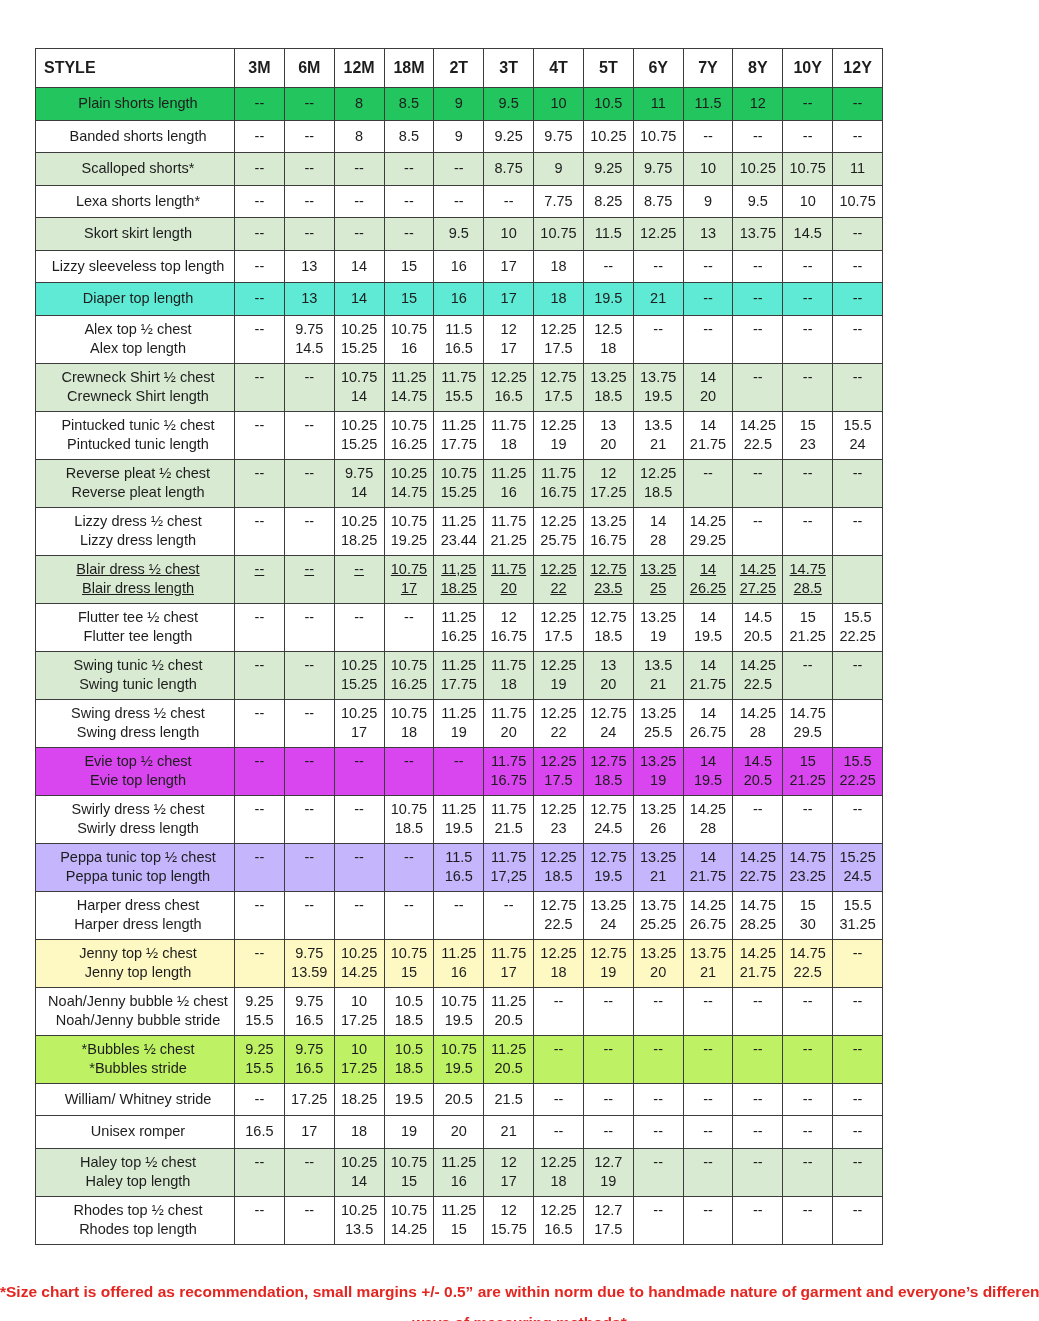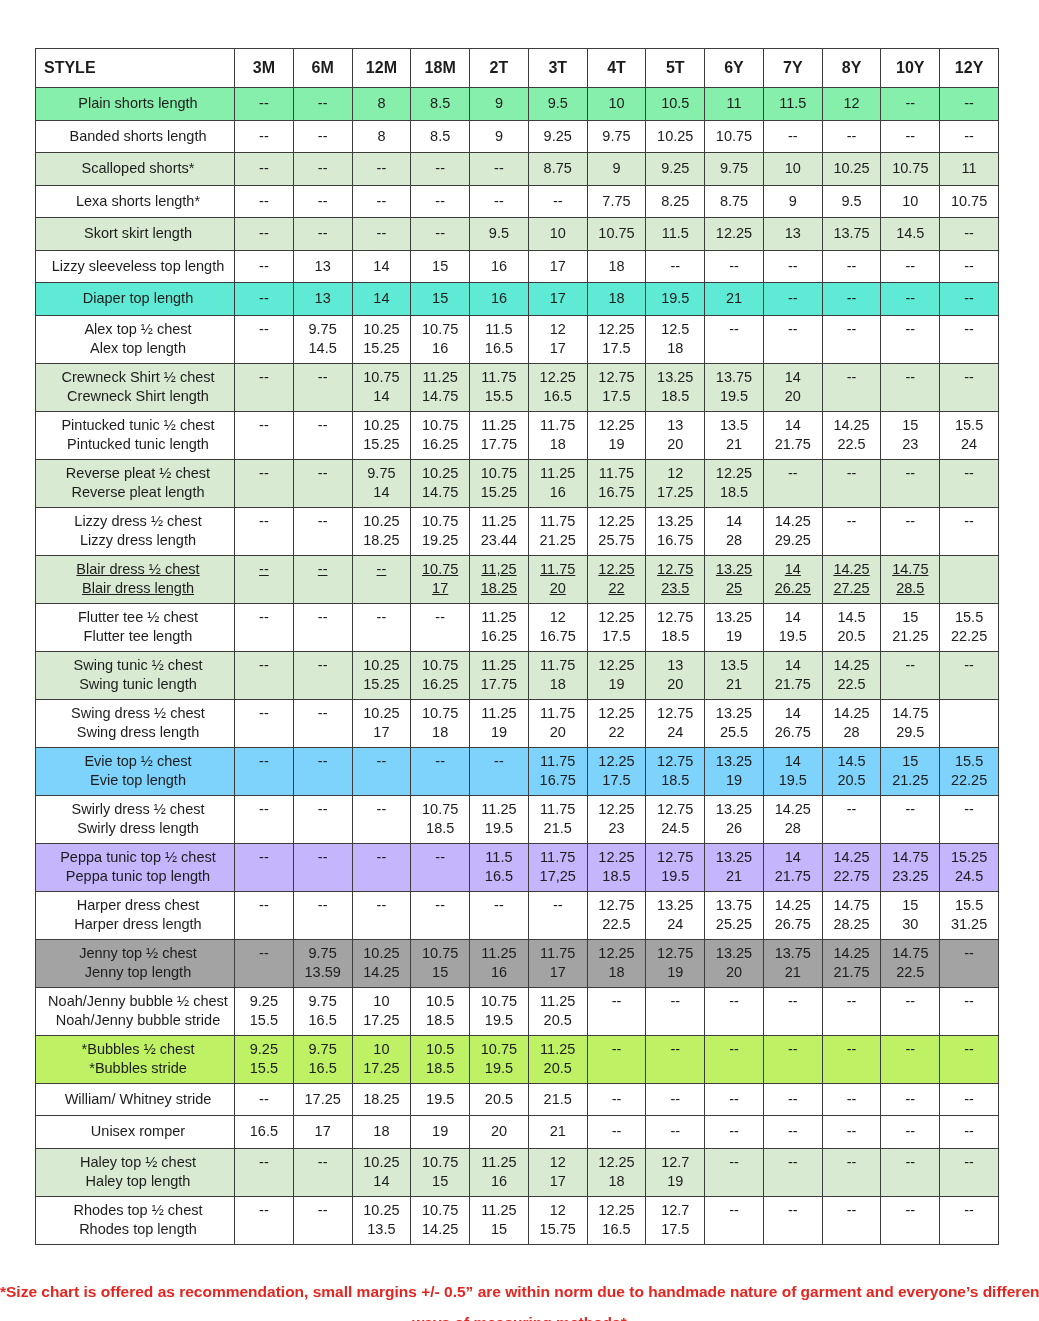--- a/index.html
+++ b/index.html
@@ -14,21 +14,21 @@
     color: #1d1d1d;
     overflow: hidden;
   }
   .table-wrap {
     margin: 48px 0 0 35px;
     width: 964px;
   }
   table.size-chart {
     border-collapse: collapse;
     table-layout: fixed;
-    width: 964px;
+    width: 848px;
     margin-top: 40px;
   }
   table.size-chart th,
   table.size-chart td {
     border: 1px solid #3c3c3c;
     overflow: hidden;
   }
   table.size-chart th {
     font-size: 16px;
     font-weight: bold;
@@ -101,21 +101,21 @@
           <th class="">4T</th>
           <th class="">5T</th>
           <th class="">6Y</th>
           <th class="">7Y</th>
           <th class="">8Y</th>
           <th class="">10Y</th>
           <th class="">12Y</th>
         </tr>
       </thead>
     <tbody>
-        <tr class="single shaded" style="background: #86efac;">
+        <tr class="single shaded" style="background: #22c55e;">
           <td class="style-cell">
             <div class="cell-line">Plain shorts length</div>
           </td>
           <td>
             <div class="cell-line">--</div>
           </td>
           <td>
             <div class="cell-line">--</div>
           </td>
           <td>
@@ -931,21 +931,21 @@
           </td>
           <td>
             <div class="cell-line">14.75</div>
             <div class="cell-line">29.5</div>
           </td>
           <td>
             <div class="cell-line"></div>
             <div class="cell-line"></div>
           </td>
         </tr>
-        <tr class="multi shaded" style="background: #7dd3fc;">
+        <tr class="multi shaded" style="background: #d946ef;">
           <td class="style-cell">
             <div class="cell-line">Evie top ½ chest</div>
             <div class="cell-line">Evie top length</div>
           </td>
           <td>
             <div class="cell-line">--</div>
             <div class="cell-line"></div>
           </td>
           <td>
             <div class="cell-line">--</div>
@@ -1163,21 +1163,21 @@
           </td>
           <td>
             <div class="cell-line">15</div>
             <div class="cell-line">30</div>
           </td>
           <td>
             <div class="cell-line">15.5</div>
             <div class="cell-line">31.25</div>
           </td>
         </tr>
-        <tr class="multi shaded" style="background: #a3a3a3; padding-left: 40px;">
+        <tr class="multi shaded" style="background: #fef9c3; padding-left: 40px;">
           <td class="style-cell">
             <div class="cell-line">Jenny top ½ chest</div>
             <div class="cell-line">Jenny top length</div>
           </td>
           <td>
             <div class="cell-line">--</div>
             <div class="cell-line"></div>
           </td>
           <td>
             <div class="cell-line">9.75</div>

